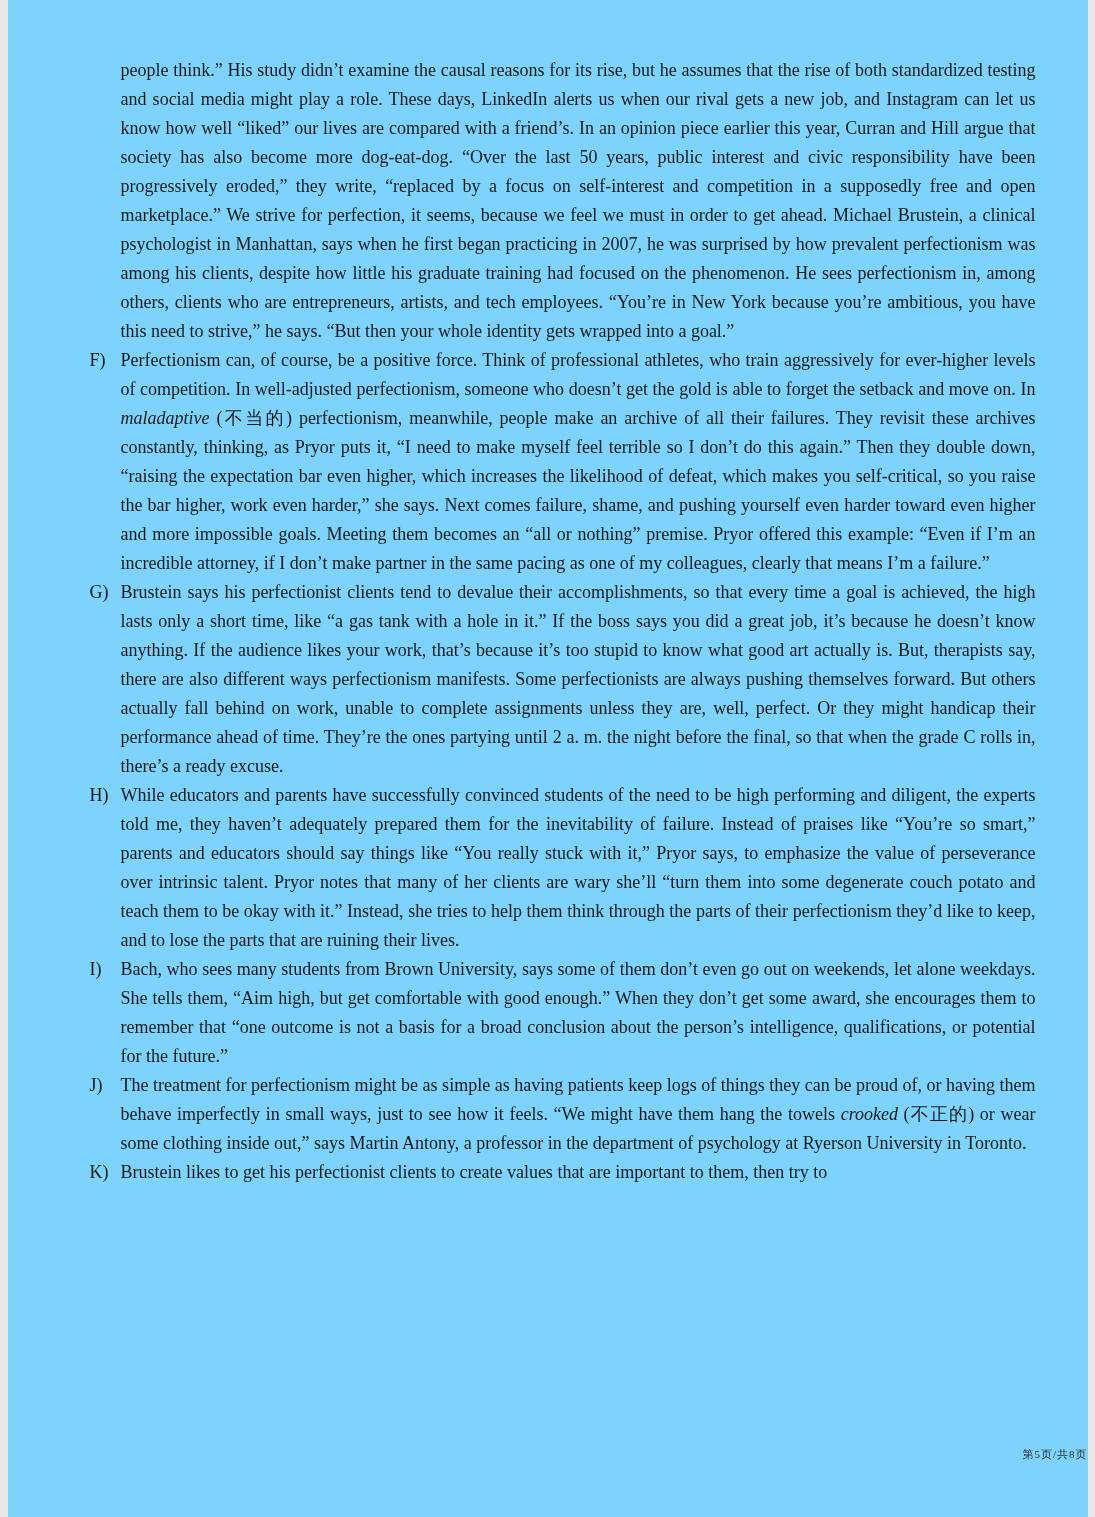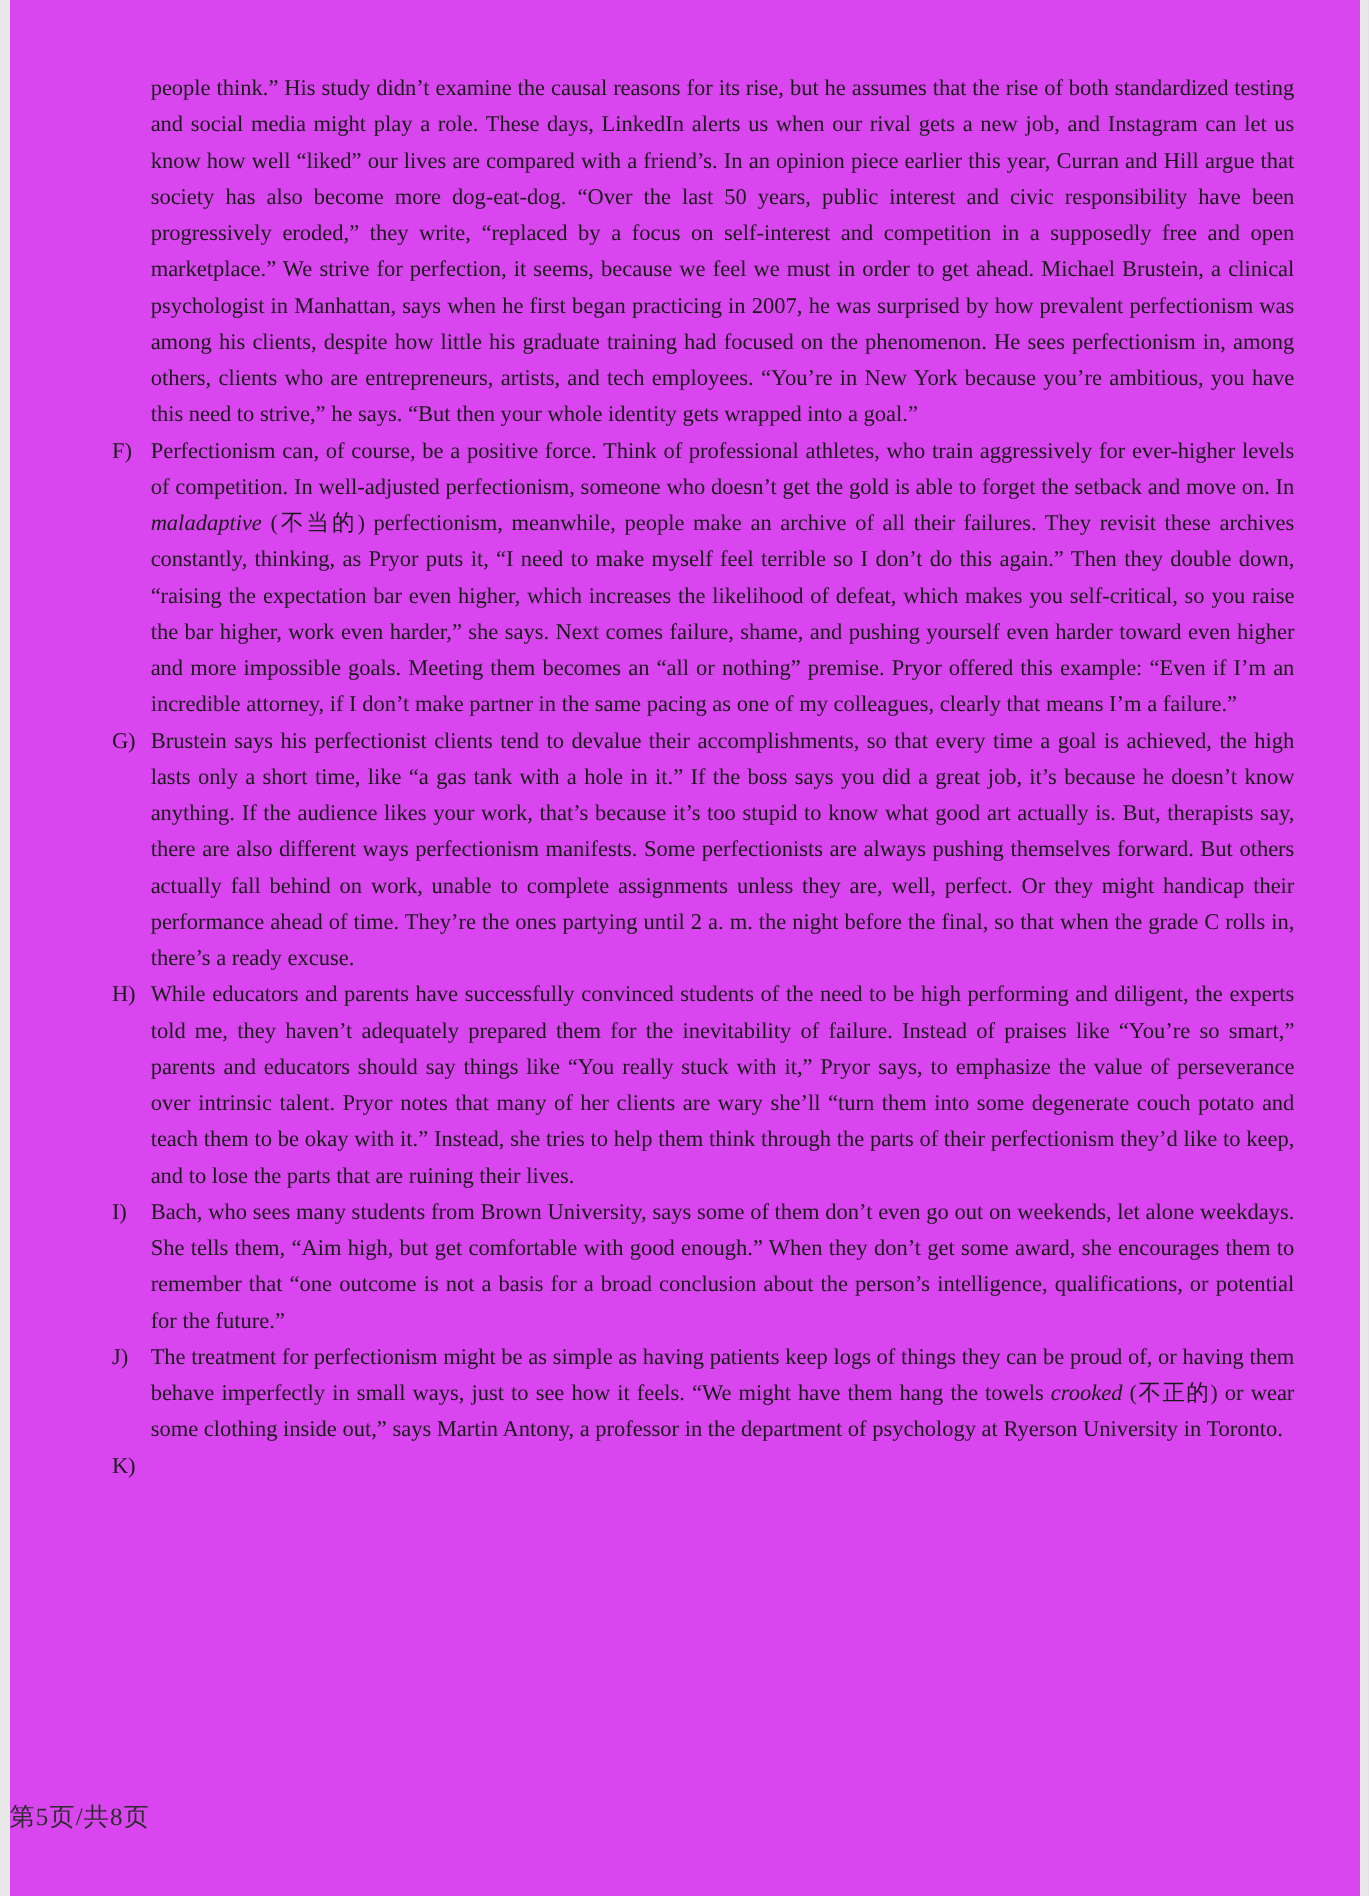--- a/index.html
+++ b/index.html
@@ -5,21 +5,21 @@
   html, body {
     margin: 0;
     padding: 0;
     background: #e8e8e8;
   }
   .page {
     position: relative;
     width: 1080px;
     height: 1517px;
     margin: 0 auto;
-    background: #d946ef;
+    background: #7dd3fc;
     color: #1a1a1a;
     font-family: "Liberation Serif", "DejaVu Serif", serif;
     font-size: 18px;
     line-height: 29px;
     overflow: hidden;
   }
   .passage {
     position: absolute;
     top: 56px;
     left: 82px;
@@ -39,38 +39,38 @@
     width: 31px;
     text-align: left;
   }
   .para .ptext i {
   }
   .footer {
     position: absolute;
     left: 0;
     right: 0;
     bottom: 48px;
-    text-align: left;
-    font-size: 20px;
+    text-align: right;
+    font-size: 11px;
     color: #2c2c2c;
     letter-spacing: 1px;
   }
 </style>
 </head>
 <body>
 
 <div class="page">
 
   <div class="passage" id="passage">
       <div class="para"><span class="label"></span><span class="ptext"><span>people think.” His study didn’t examine the causal reasons for its rise, but he assumes that the rise of both standardized testing and social media might play a role. These days, LinkedIn alerts us when our rival gets a new job, and Instagram can let us know how well “liked” our lives are compared with a friend’s. In an opinion piece earlier this year, Curran and Hill argue that society has also become more dog-eat-dog. “Over the last 50 years, public interest and civic responsibility have been progressively eroded,” they write, “replaced by a focus on self-interest and competition in a supposedly free and open marketplace.” We strive for perfection, it seems, because we feel we must in order to get ahead. Michael Brustein, a clinical psychologist in Manhattan, says when he first began practicing in 2007, he was surprised by how prevalent perfectionism was among his clients, despite how little his graduate training had focused on the phenomenon. He sees perfectionism in, among others, clients who are entrepreneurs, artists, and tech employees. “You’re in New York because you’re ambitious, you have this need to strive,” he says. “But then your whole identity gets wrapped into a goal.”</span></span></div>
       <div class="para"><span class="label">F)</span><span class="ptext"><span>Perfectionism can, of course, be a positive force. Think of professional athletes, who train aggressively for ever-higher levels of competition. In well-adjusted perfectionism, someone who doesn’t get the gold is able to forget the setback and move on. In </span><i>maladaptive</i><span> (不当的) perfectionism, meanwhile, people make an archive of all their failures. They revisit these archives constantly, thinking, as Pryor puts it, “I need to make myself feel terrible so I don’t do this again.” Then they double down, “raising the expectation bar even higher, which increases the likelihood of defeat, which makes you self-critical, so you raise the bar higher, work even harder,” she says. Next comes failure, shame, and pushing yourself even harder toward even higher and more impossible goals. Meeting them becomes an “all or nothing” premise. Pryor offered this example: “Even if I’m an incredible attorney, if I don’t make partner in the same pacing as one of my colleagues, clearly that means I’m a failure.”</span></span></div>
       <div class="para"><span class="label">G)</span><span class="ptext"><span>Brustein says his perfectionist clients tend to devalue their accomplishments, so that every time a goal is achieved, the high lasts only a short time, like “a gas tank with a hole in it.” If the boss says you did a great job, it’s because he doesn’t know anything. If the audience likes your work, that’s because it’s too stupid to know what good art actually is. But, therapists say, there are also different ways perfectionism manifests. Some perfectionists are always pushing themselves forward. But others actually fall behind on work, unable to complete assignments unless they are, well, perfect. Or they might handicap their performance ahead of time. They’re the ones partying until 2 a. m. the night before the final, so that when the grade C rolls in, there’s a ready excuse.</span></span></div>
       <div class="para"><span class="label">H)</span><span class="ptext"><span>While educators and parents have successfully convinced students of the need to be high performing and diligent, the experts told me, they haven’t adequately prepared them for the inevitability of failure. Instead of praises like “You’re so smart,” parents and educators should say things like “You really stuck with it,” Pryor says, to emphasize the value of perseverance over intrinsic talent. Pryor notes that many of her clients are wary she’ll “turn them into some degenerate couch potato and teach them to be okay with it.” Instead, she tries to help them think through the parts of their perfectionism they’d like to keep, and to lose the parts that are ruining their lives.</span></span></div>
       <div class="para"><span class="label">I)</span><span class="ptext"><span>Bach, who sees many students from Brown University, says some of them don’t even go out on weekends, let alone weekdays. She tells them, “Aim high, but get comfortable with good enough.” When they don’t get some award, she encourages them to remember that “one outcome is not a basis for a broad conclusion about the person’s intelligence, qualifications, or potential for the future.”</span></span></div>
       <div class="para"><span class="label">J)</span><span class="ptext"><span>The treatment for perfectionism might be as simple as having patients keep logs of things they can be proud of, or having them behave imperfectly in small ways, just to see how it feels. “We might have them hang the towels </span><i>crooked</i><span> (不正的) or wear some clothing inside out,” says Martin Antony, a professor in the department of psychology at Ryerson University in Toronto.</span></span></div>
-      <div class="para"><span class="label">K)</span></div>
+      <div class="para"><span class="label">K)</span><span class="ptext"><span>Brustein likes to get his perfectionist clients to create values that are important to them, then try to</span></span></div>
     </div>
 
   <div class="footer">
     <span>第5页/共8页</span>
   </div>
 
 </div>
 
 </body></html>

